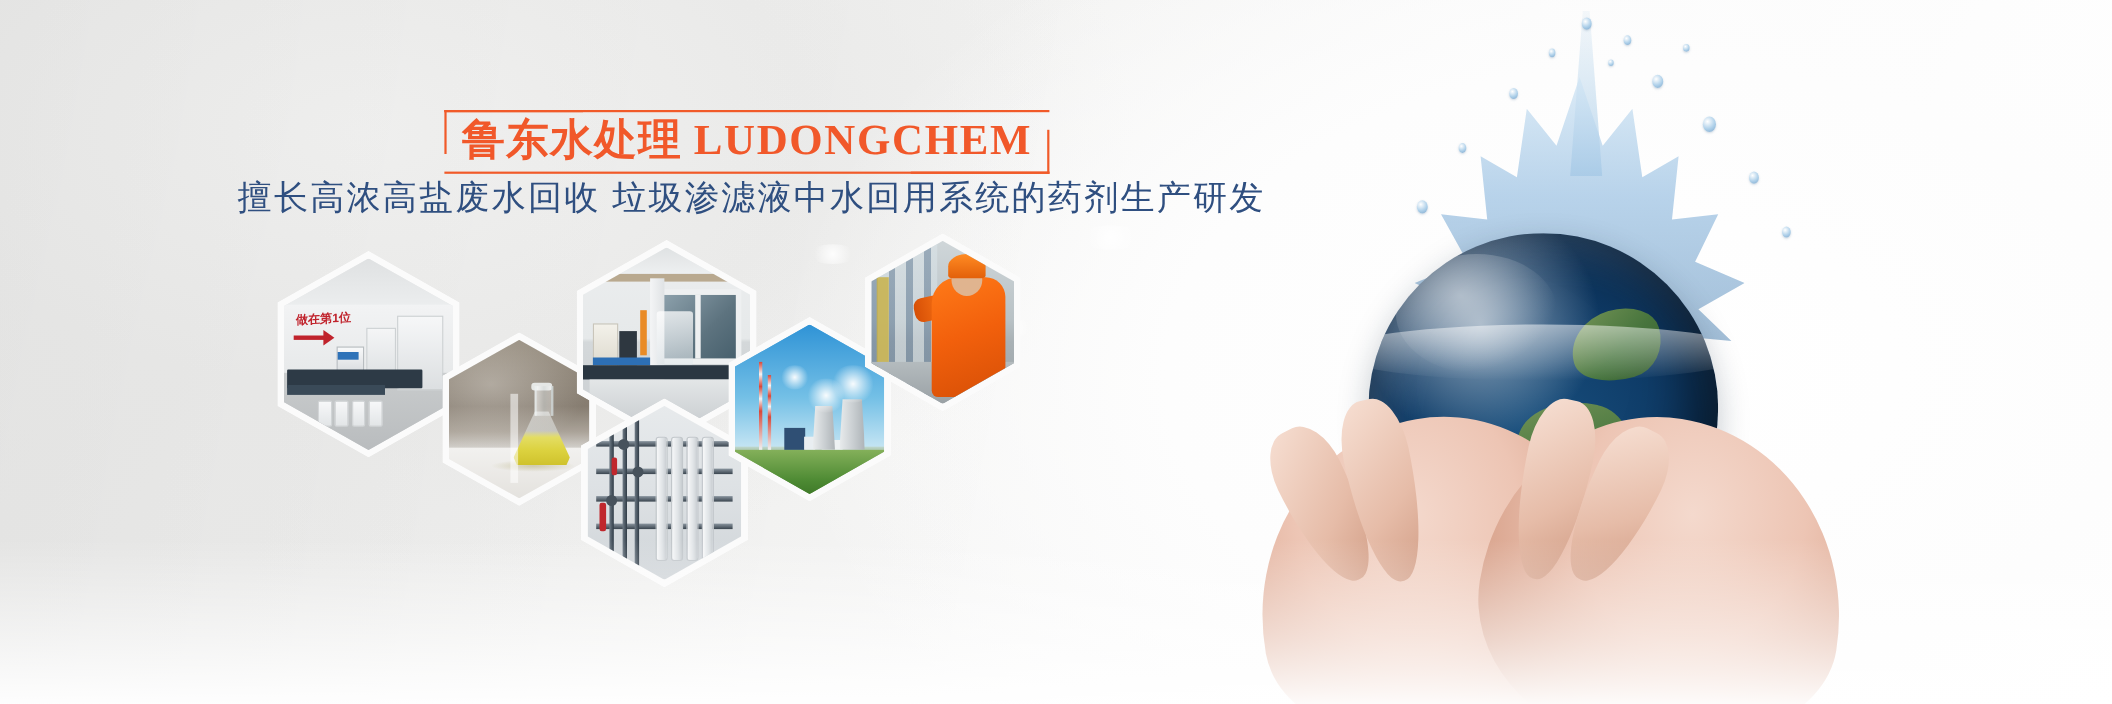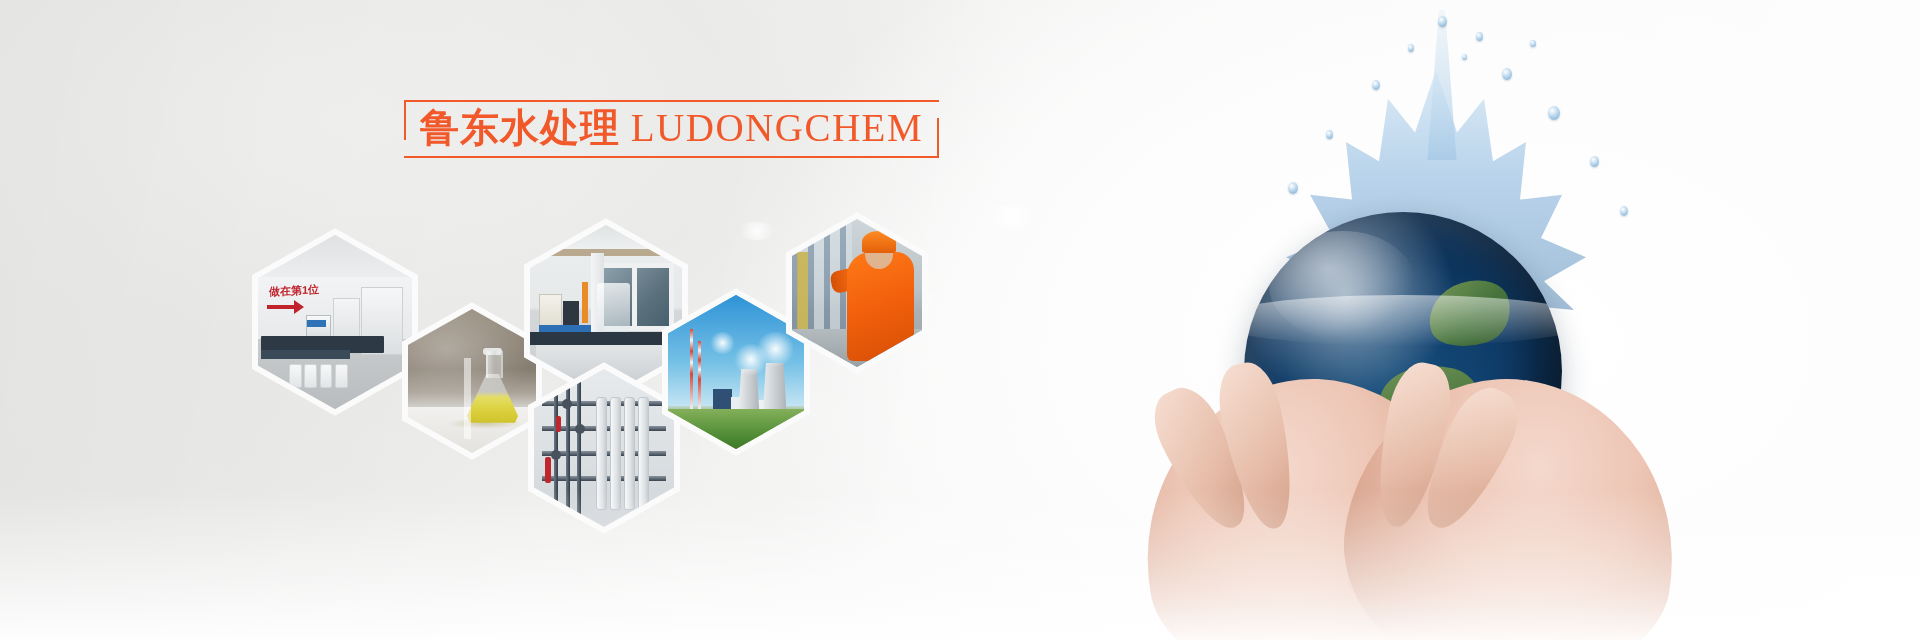--- a/index.html
+++ b/index.html
@@ -57,21 +57,21 @@
     font-family:"Liberation Serif","DejaVu Serif",serif;
     font-size:39px;
     line-height:52px;
     letter-spacing:1px;
     color:#f1582a;
     white-space:nowrap;
     font-weight:700;
   }
   .headline-text .en{
     font-family:"Liberation Serif","DejaVu Serif",serif;
-    font-weight:400;
+    font-weight:700;
     letter-spacing:1.5px;
   }
 
   .subtitle{
     position:absolute;left:216px;top:158px;
     font-family:"Liberation Sans","DejaVu Sans",sans-serif;
     font-size:31px;
     line-height:44px;
     letter-spacing:2px;
     color:#2f4f80;
@@ -278,20 +278,21 @@
   <div class="headline">
     <div class="rule-top"></div>
     <div class="rule-bottom"></div>
     <div class="bracket-tl"></div>
     <div class="bracket-br"></div>
     <div class="headline-text">
       <span>鲁东水处理</span><span> </span><span class="en">LUDONGCHEM</span>
     </div>
   </div>
 
+  <div class="subtitle">擅长高浓高盐废水回收 垃圾渗滤液中水回用系统的药剂生产研发</div>
 
   <div class="hexwrap">
 
     <div class="hex" style="left:252px;top:228px;width:166px;height:188px;">
       <div class="frame"></div>
       <div class="photo">
         <div class="scene lab1">
           <div class="ceil"></div>
             <div class="wall"></div>
             <div class="floor"></div>

